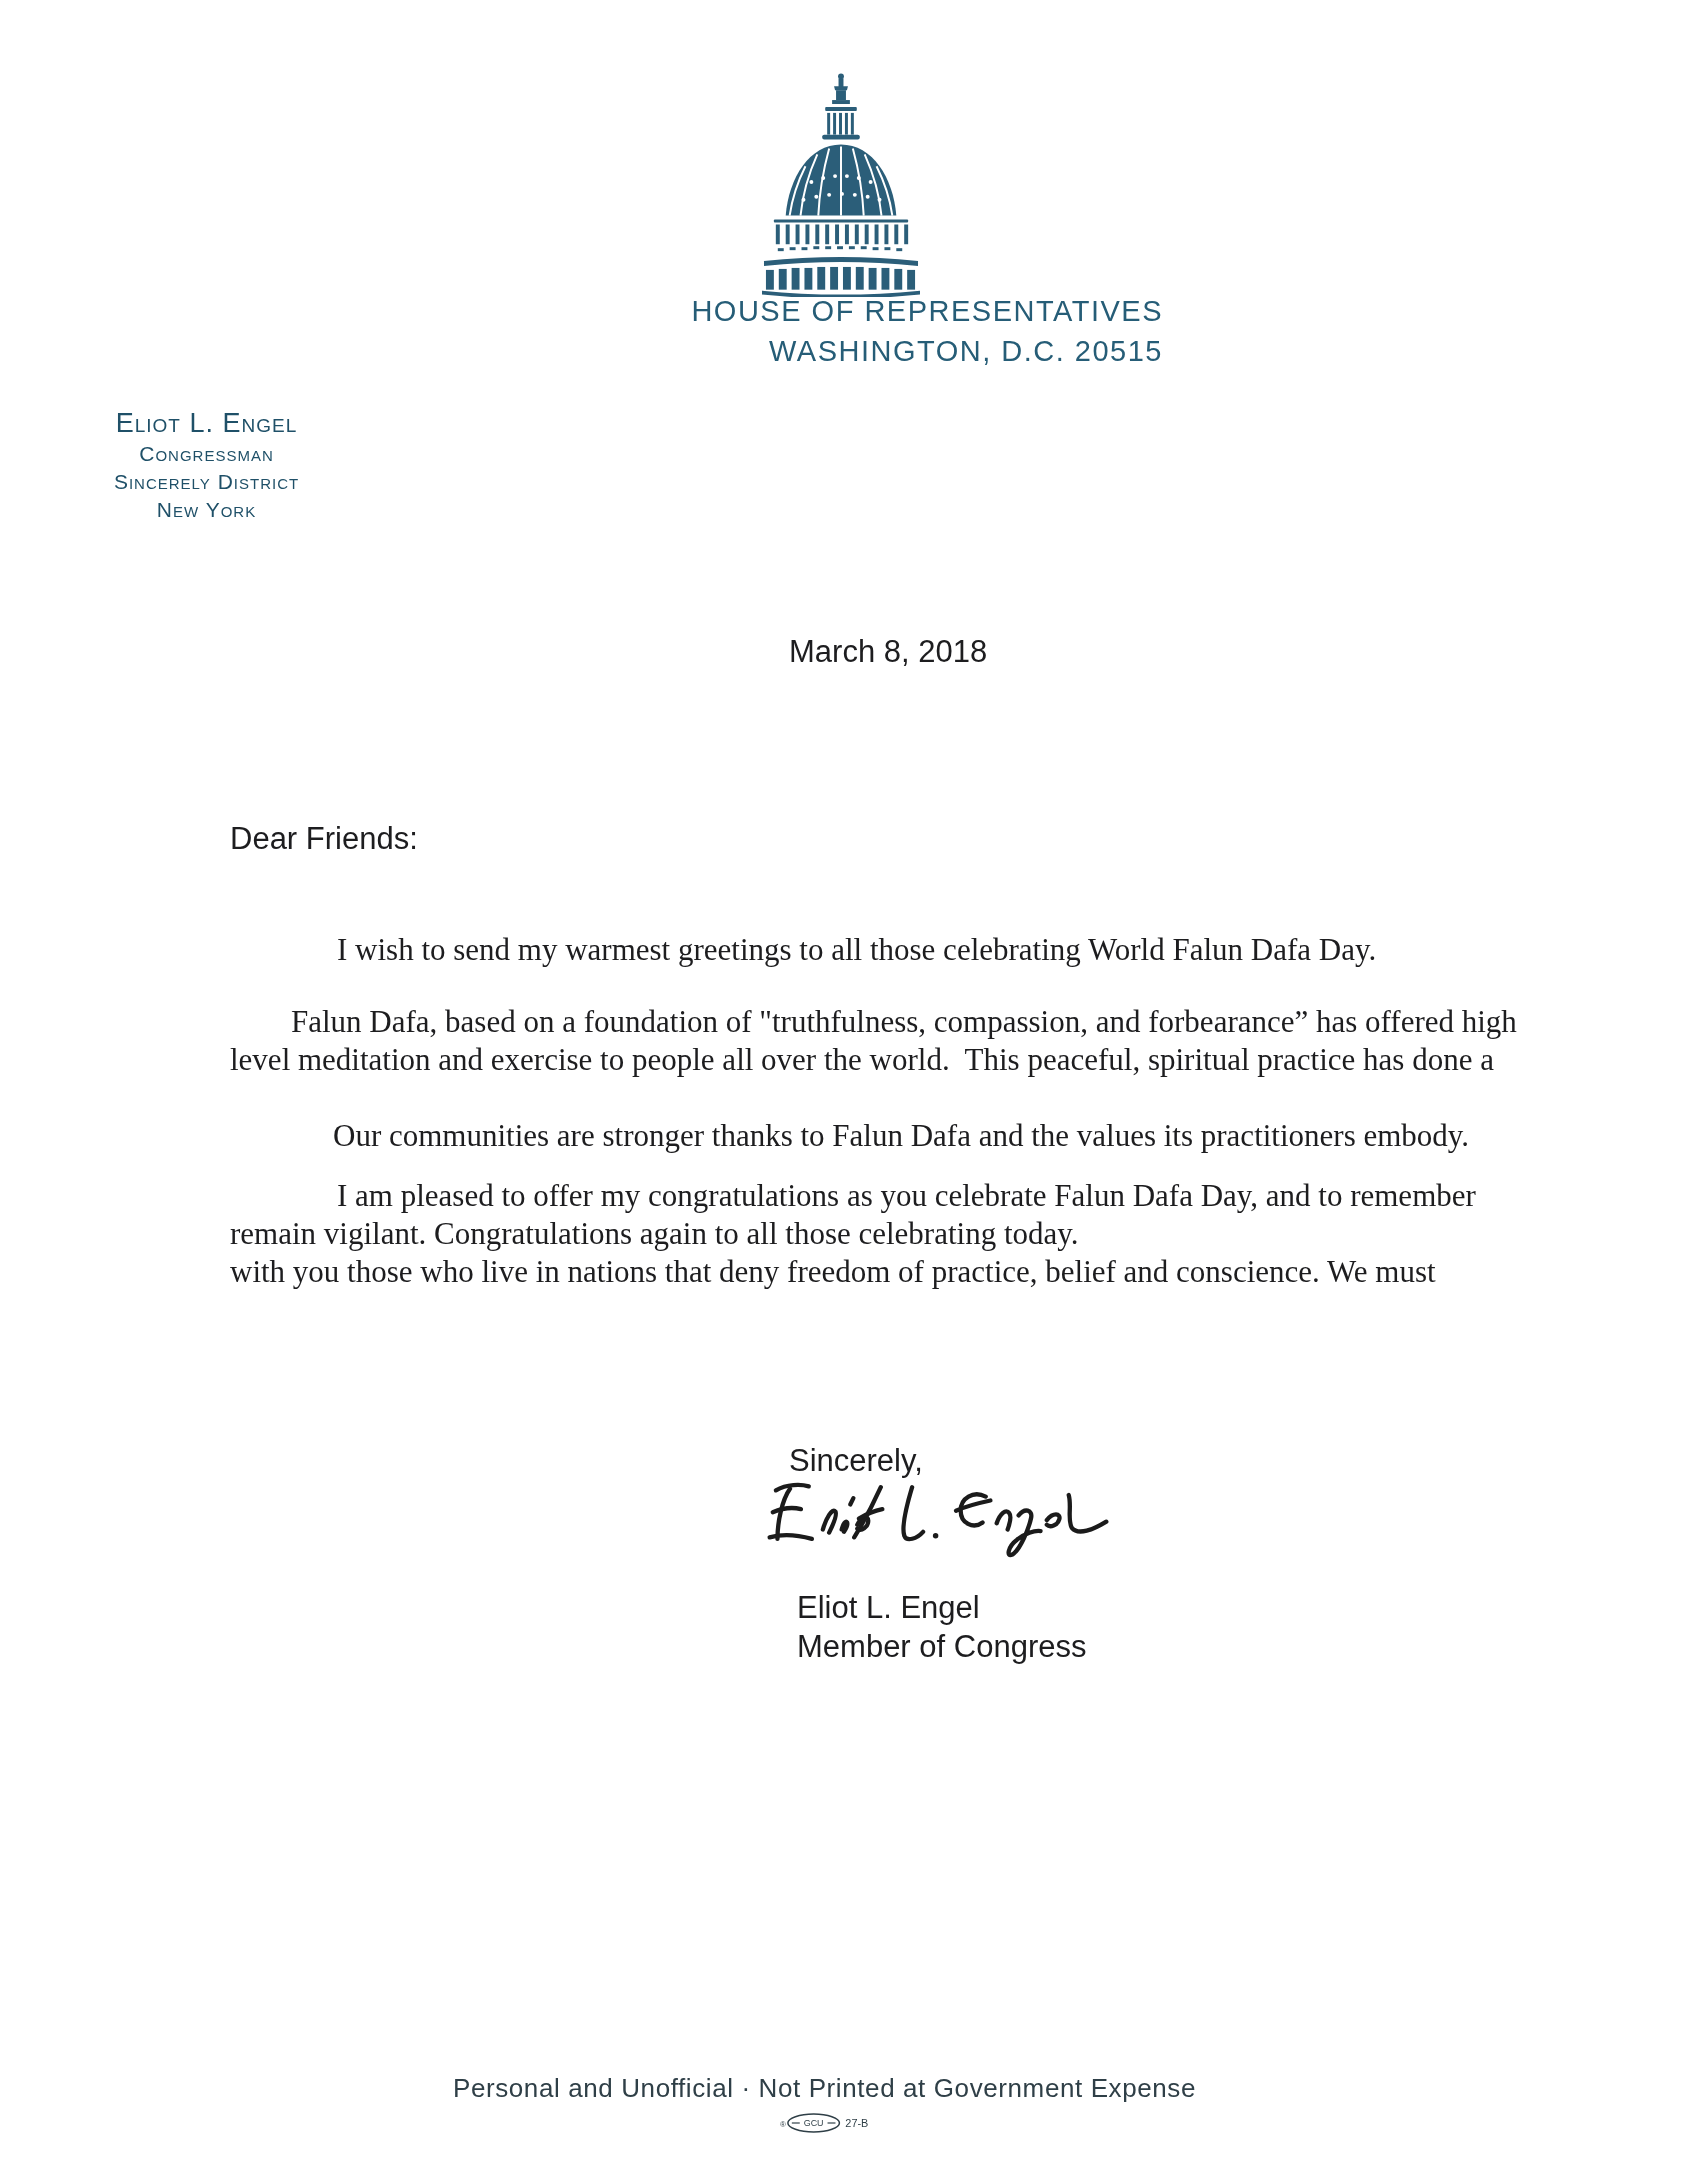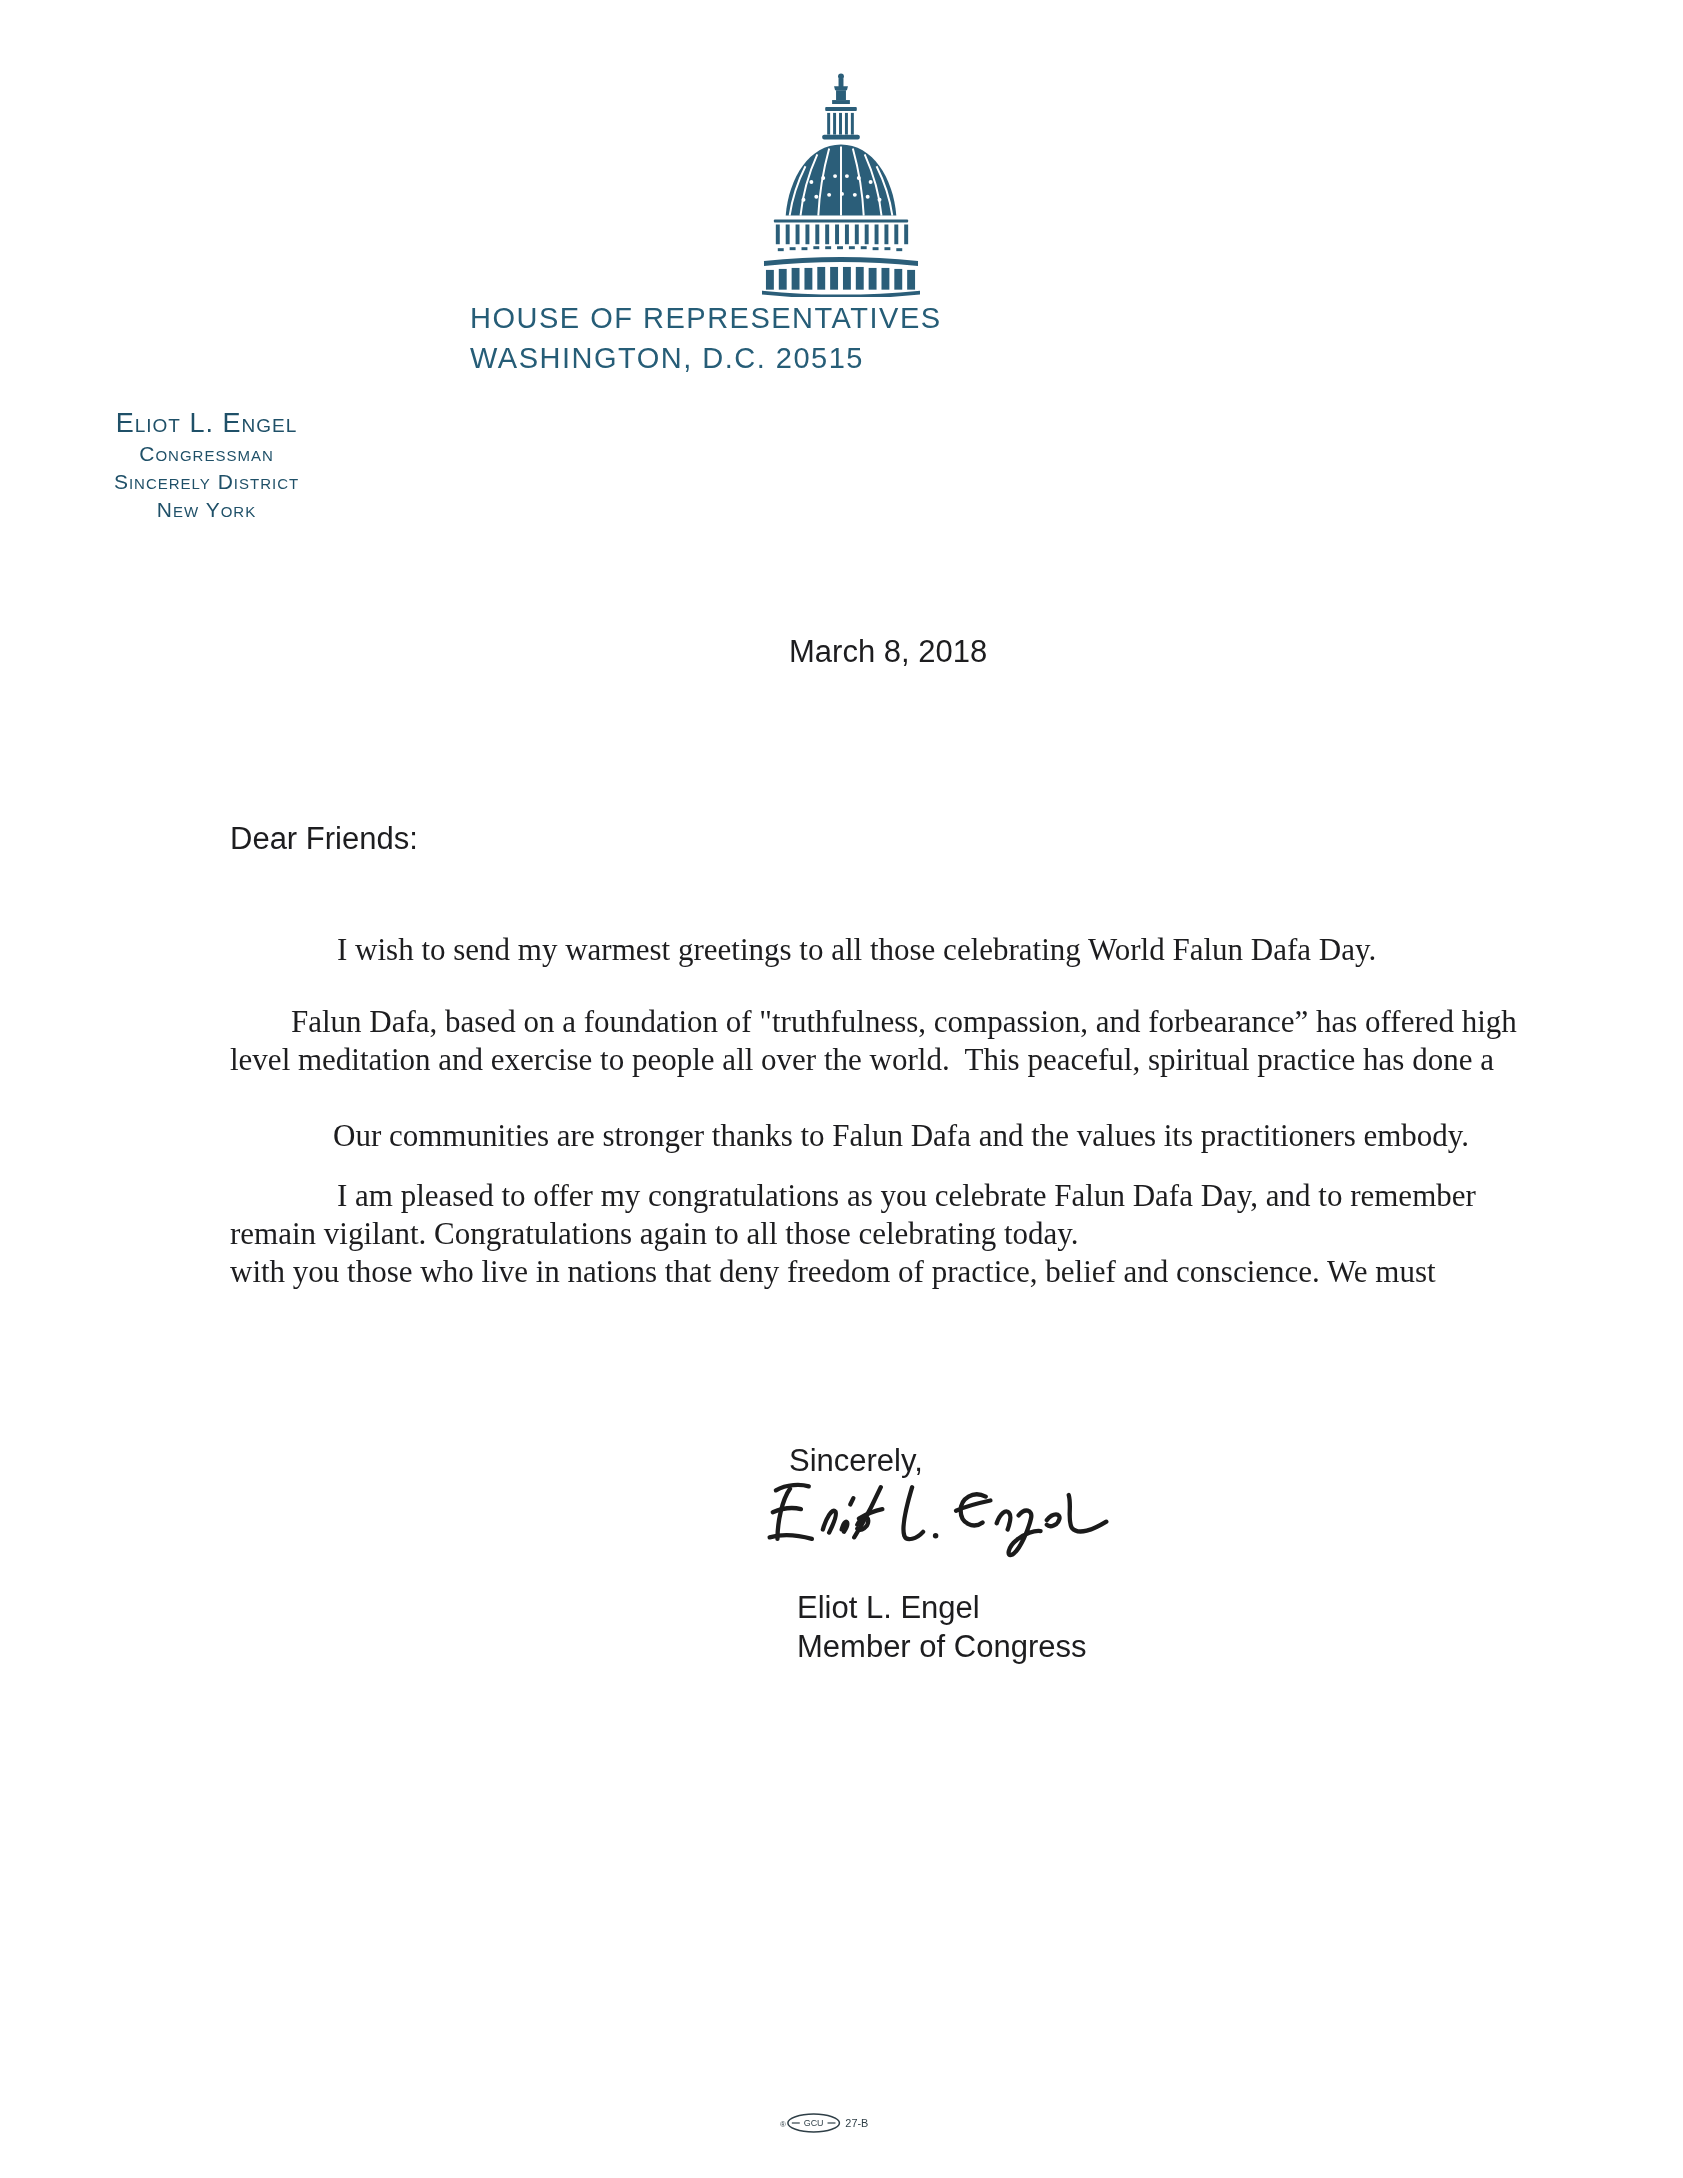--- a/index.html
+++ b/index.html
@@ -6,21 +6,21 @@
   .page{
     position:relative;
     width:1683px;height:2178px;
     background:#ffffff;
     font-family:"Liberation Sans", sans-serif;
     color:#1d1d1f;
     overflow:hidden;
   }
   
   .dome-wrap{position:absolute;left:762px;top:71px;width:158px;height:226px;}
-  .lh-text{position:absolute;left:470px;top:298px;width:693px;text-align:left;color:#265d77;}
+  .lh-text{position:absolute;left:470px;top:291px;width:693px;text-align:right;color:#265d77;}
   .lh-org{font-size:29px;letter-spacing:1.5px;line-height:40px;white-space:pre;}
   .lh-addr{font-size:29px;letter-spacing:1.5px;line-height:40px;white-space:pre;}
   
   .sender{position:absolute;left:38px;top:406px;width:337px;text-align:center;color:#1f5068;}
   .sender .name{font-size:27px;font-variant:small-caps;letter-spacing:1px;line-height:34px;}
   .sender .line{font-size:21px;font-variant:small-caps;letter-spacing:1px;line-height:28px;}
   
   .date{position:absolute;left:789px;top:634px;font-size:31px;white-space:pre;}
   .body{position:absolute;left:198px;top:820px;width:1386px;font-size:31px;line-height:38px;}
   .body .line{white-space:pre;margin-left:32px;}
@@ -209,20 +209,21 @@
       </g>
       <circle cx="246" cy="90" r="3.5" fill="#1b1b1b"></circle>
     </svg>
   </div>
 
   <div class="typed-name">
     <div>Eliot L. Engel</div>
     <div>Member of Congress</div>
   </div>
 
+  <div class="footer-notice">Personal and Unofficial · Not Printed at Government Expense</div>
 
   <div class="union-bug">
     <svg width="119" height="24" viewBox="0 0 120 24" xmlns="http://www.w3.org/2000/svg">
       <text x="8" y="16" font-family="Liberation Sans, sans-serif" font-size="8" fill="#2f3f47">®</text>
       <ellipse cx="42" cy="12" rx="26" ry="9" fill="none" stroke="#2f3f47" stroke-width="1.5"></ellipse>
       <line x1="20" y1="12" x2="28" y2="12" stroke="#2f3f47" stroke-width="1.2"></line>
       <line x1="56" y1="12" x2="64" y2="12" stroke="#2f3f47" stroke-width="1.2"></line>
       <text id="bug-oval" x="42" y="15.5" text-anchor="middle" font-family="Liberation Sans, sans-serif" font-size="9" fill="#2f3f47">GCU</text>
       <text id="bug-right" x="74" y="16" font-family="Liberation Sans, sans-serif" font-size="11" fill="#2f3f47">27-B</text>
     </svg>

